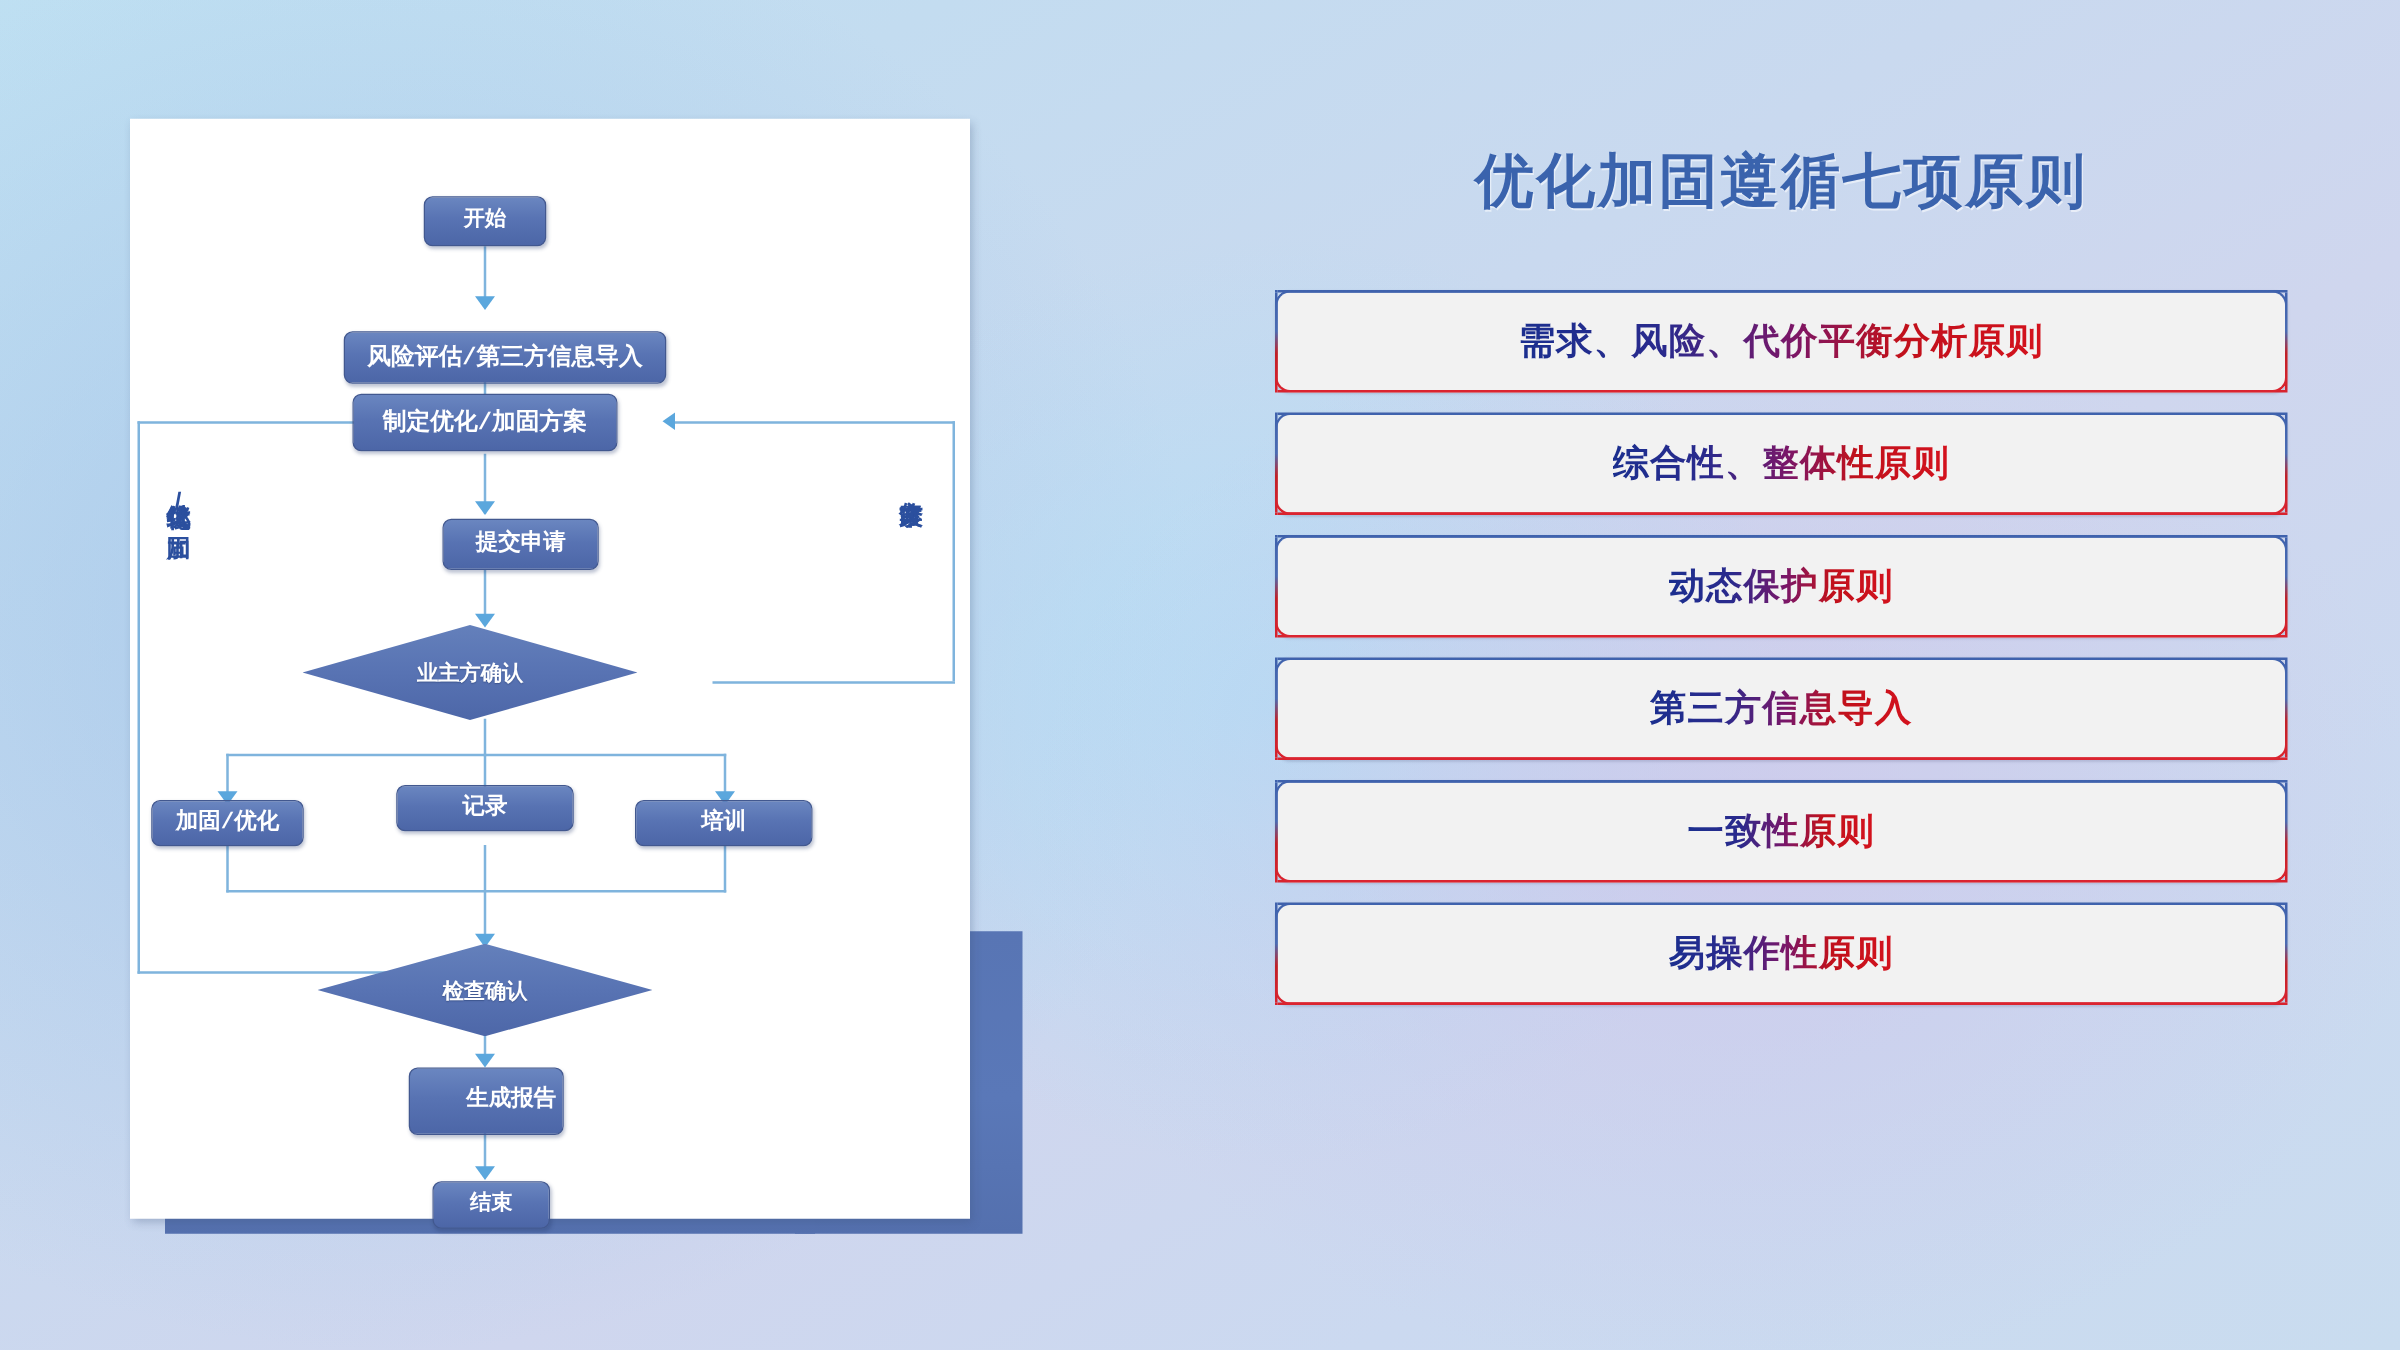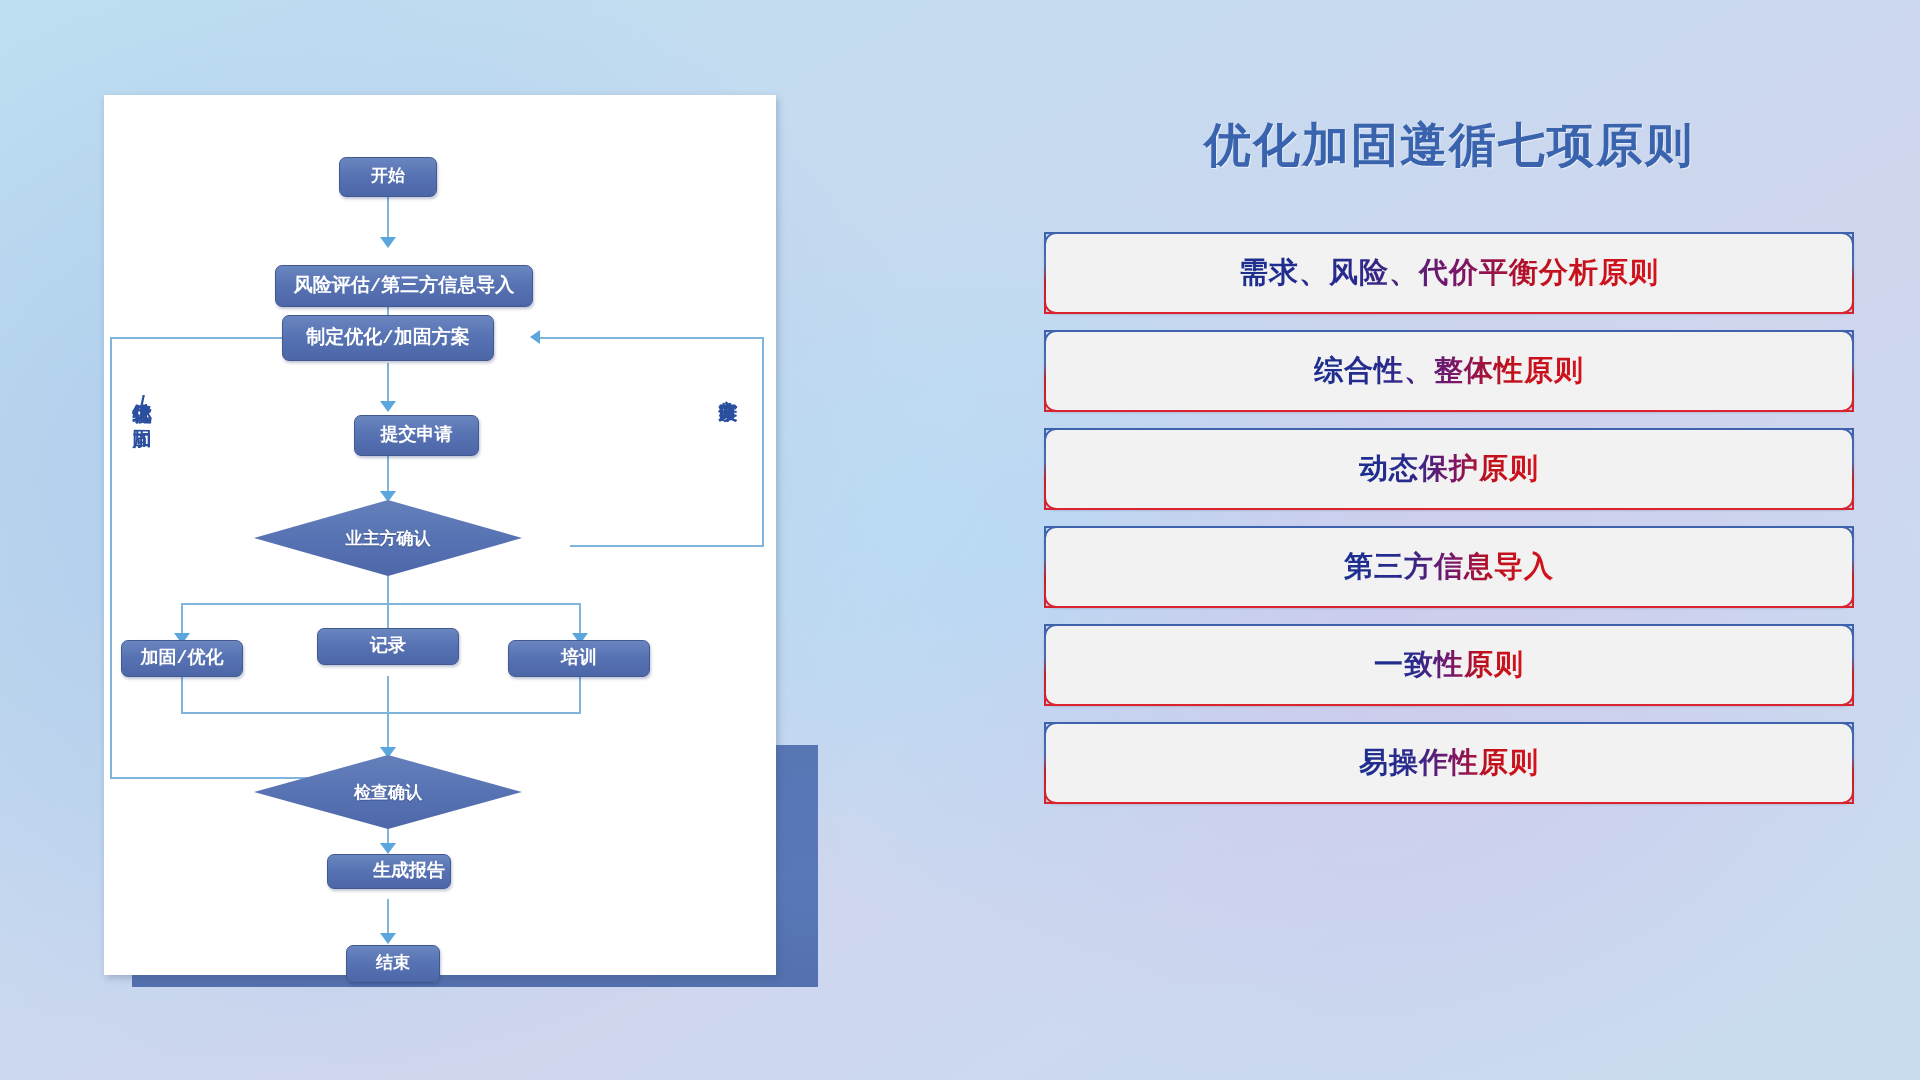--- a/index.html
+++ b/index.html
@@ -66,21 +66,21 @@
   .arw.left { border-top:7px solid transparent; border-bottom:7px solid transparent; border-right:10px solid #5ba7dd; }
   .arw.right{ border-top:7px solid transparent; border-bottom:7px solid transparent; border-left:10px solid #5ba7dd; }
 
   .vlabel {
     position:absolute; writing-mode:vertical-rl; text-orientation:upright;
     color:#2b4f9e; font-weight:bold; font-size:19px; letter-spacing:1px;
     line-height:1.05; white-space:nowrap;
   }
 
   
-  #right { position:absolute; left:1044px; top:90px; width:820px; height:930px; }
+  #right { position:absolute; left:1020px; top:90px; width:820px; height:930px; }
   #title {
     position:absolute; left:0; top:24px; width:810px;
     text-align:center; font-size:47px; font-weight:bold;
     color:#3a63ad; letter-spacing:2px;
     text-shadow:1px 1px 0 rgba(255,255,255,.55);
   }
   #cards { position:absolute; left:0; top:142px; width:810px; }
   .card {
     position:relative; height:82px; margin-bottom:16px;
     background:#f2f2f2;
@@ -160,37 +160,37 @@
     <div class="vlabel" style="left:614px; top:290px;">方案修改</div>
 
     <div class="node" style="left:235px; top:62px; width:98px; height:40px; font-size:17px;">开始</div>
 
     <div class="node" style="left:155px; top:170px; width:258px; height:42px; font-size:19px;margin-left:16px;">风险评估/第三方信息导入</div>
 
     <div class="node" style="left:178px; top:220px; width:212px; height:46px; font-size:19px;">制定优化/加固方案</div>
 
     <div class="node" style="left:222px; top:320px; width:125px; height:41px; font-size:18px;margin-left:28px;">提交申请</div>
 
-    <div class="diamond" style="left:150px; top:405px; width:268px; height:76px;">
+    <div class="diamond" style="left:138px; top:405px; width:268px; height:76px;">
       <div class="dshape"></div>
       <div class="dlabel">业主方确认</div>
     </div>
 
     <div class="node" style="left:17px; top:545px; width:122px; height:37px; font-size:18px;">加固/优化</div>
 
     <div class="node" style="left:213px; top:533px; width:142px; height:37px; font-size:18px;">记录</div>
 
     <div class="node" style="left:404px; top:545px; width:142px; height:37px; font-size:18px;">培训</div>
 
     <div class="diamond" style="left:150px; top:660px; width:268px; height:74px;">
       <div class="dshape"></div>
       <div class="dlabel">检查确认</div>
     </div>
 
-    <div class="node" style="left:223px; top:759px; width:124px; height:35px; font-size:18px;padding-left:40px;">生成报告</div>
+    <div class="node" style="left:223px; top:759px; width:124px; height:54px; font-size:18px;padding-left:40px;">生成报告</div>
 
     <div class="node" style="left:242px; top:850px; width:94px; height:38px; font-size:17px;">结束</div>
   </div>
 
   <div id="right">
     <div id="title">优化加固遵循七项原则</div>
 
     <div id="cards">
       <div class="card">
         <span class="card-txt">需求、风险、代价平衡分析原则</span>

